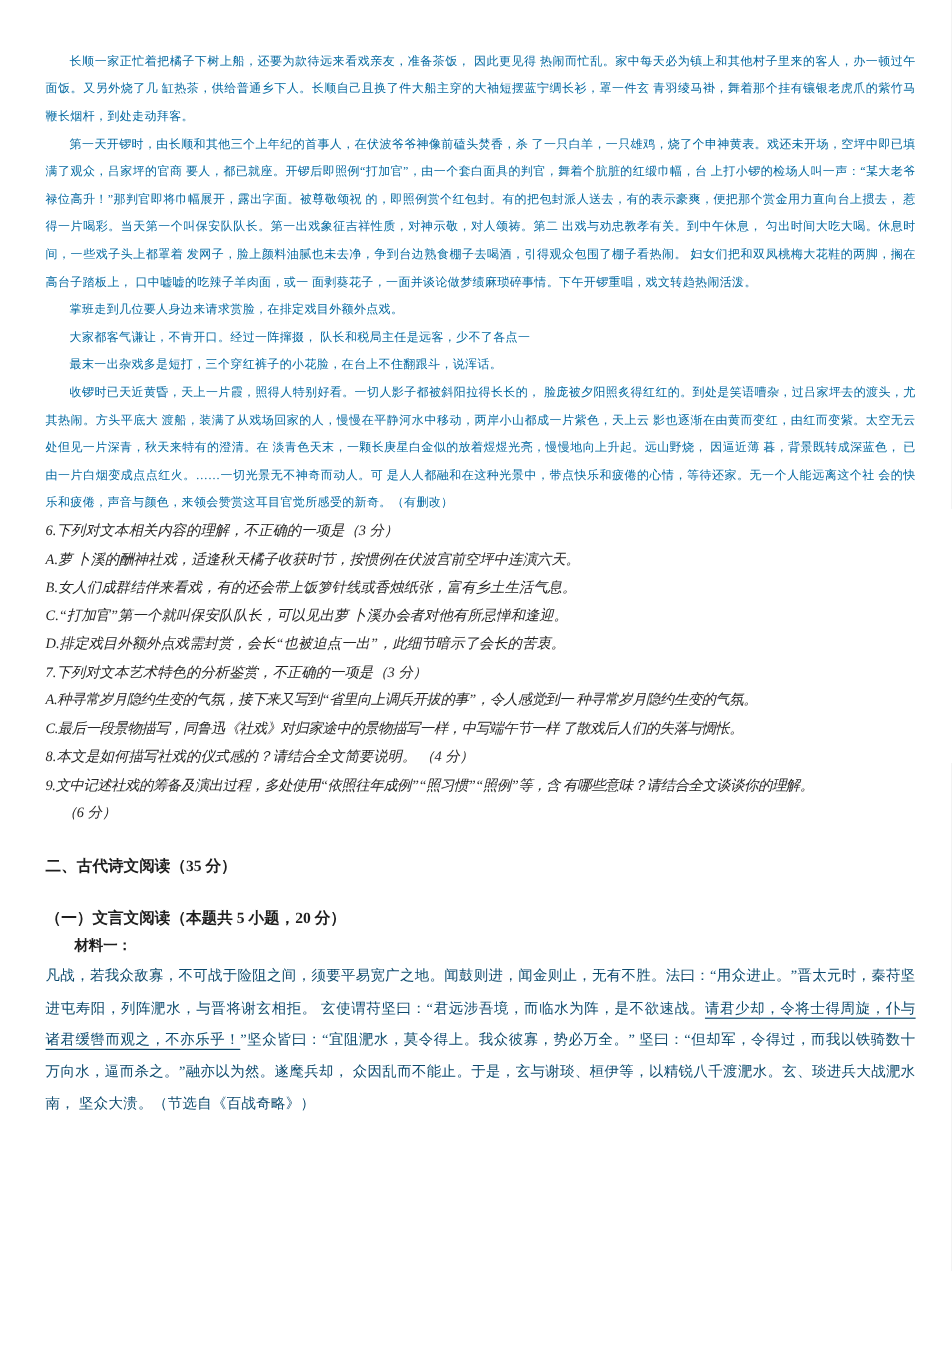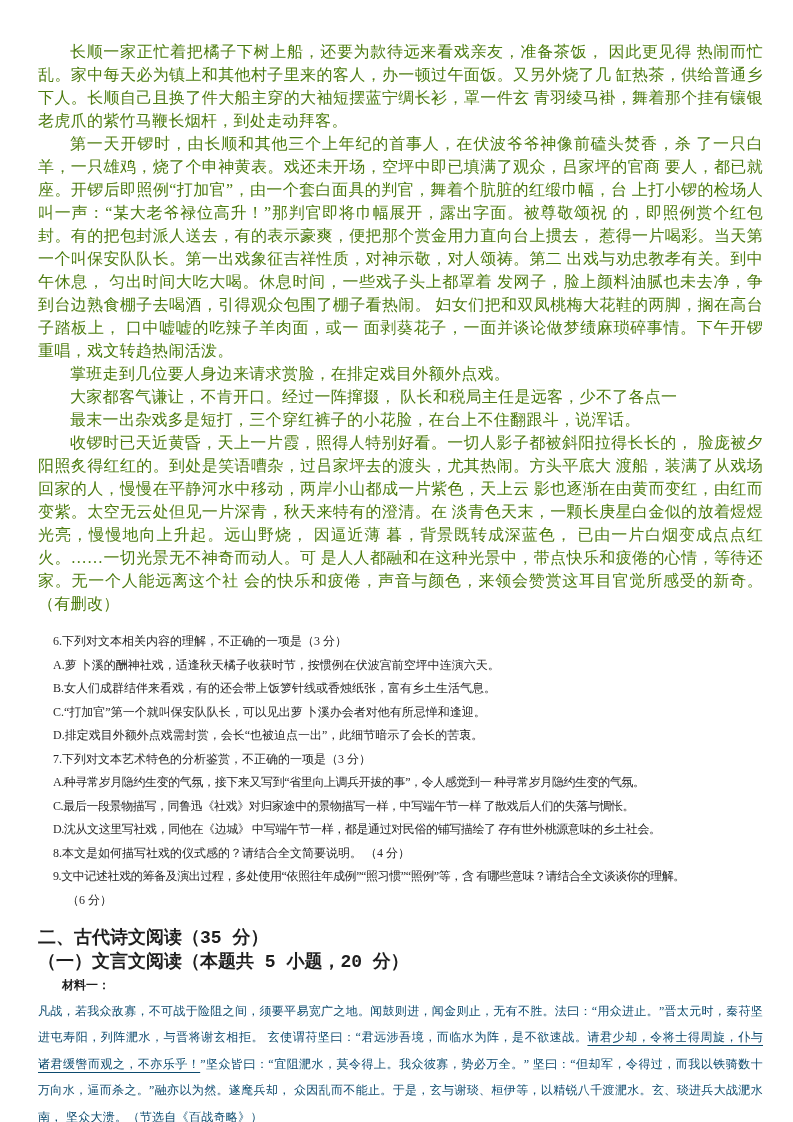--- a/index.html
+++ b/index.html
@@ -11,43 +11,43 @@
     background: #ffffff;
     box-sizing: border-box;
     padding: 40px 30px 0 38px;
     overflow: hidden;
     font-family: "Liberation Serif", "DejaVu Serif", serif;
     color: #2f2f2f;
   }
   
   .passage p {
     margin: 0;
-    font-size: 16px;
+    font-size: 10px;
     line-height: 23px;
     text-align: justify;
-    color: #4d7c0f;
+    color: #0369a1;
     letter-spacing: 0.3px;
   }
   .indent { text-indent: 2em; }
   
-  .qblock { margin: 15px; }
+  .qblock { margin: 0; font-style: italic; }
   .qline {
     margin: 0;
     font-size: 12px;
     line-height: 23.5px;
     text-align: justify;
     color: #262626;
   }
   .tight { letter-spacing: -0.4px; }
   .score-line { padding-left: 14px; }
   .sec-heading, .sub-heading {
-    margin: 0 0 0 0;
-    font-family: Liberation Mono, monospace;
+    margin: 20px 0 0 0;
+    font-family: Liberation Serif, serif;
     font-weight: bold;
-    font-size: 18px;
+    font-size: 13px;
     line-height: 23.5px;
     color: #1e1e1e;
   }
   .mat-label {
     font-weight: bold;
     font-family: "DejaVu Sans", "Liberation Sans", sans-serif;
     color: #1e1e1e;
   }
   .classical {
     margin: 0;
@@ -81,21 +81,20 @@
       <p class="qline">6.下列对文本相关内容的理解，不正确的一项是（3 分）</p>
       <p class="qline">A.萝 卜溪的酬神社戏，适逢秋天橘子收获时节，按惯例在伏波宫前空坪中连演六天。</p>
       <p class="qline">B.女人们成群结伴来看戏，有的还会带上饭箩针线或香烛纸张，富有乡土生活气息。</p>
       <p class="qline">C.“打加官”第一个就叫保安队队长，可以见出萝 卜溪办会者对他有所忌惮和逢迎。</p>
       <p class="qline">D.排定戏目外额外点戏需封赏，会长“也被迫点一出”，此细节暗示了会长的苦衷。</p>
     </div>
     <div>
       <p class="qline">7.下列对文本艺术特色的分析鉴赏，不正确的一项是（3 分）</p>
       <p class="qline tight">A.种寻常岁月隐约生变的气氛，接下来又写到“省里向上调兵开拔的事”，令人感觉到一 种寻常岁月隐约生变的气氛。</p>
       <p class="qline tight">C.最后一段景物描写，同鲁迅《社戏》对归家途中的景物描写一样，中写端午节一样 了散戏后人们的失落与惆怅。</p>
-      <p class="qline tight">D.沈从文这里写社戏，同他在《边城》 中写端午节一样，都是通过对民俗的铺写描绘了 存有世外桃源意味的乡土社会。</p>
     </div>
     <p class="qline">8.本文是如何描写社戏的仪式感的？请结合全文简要说明。 （4 分）</p>
     <div>
       <p class="qline tight">9.文中记述社戏的筹备及演出过程，多处使用“依照往年成例”“照习惯”“照例”等，含 有哪些意味？请结合全文谈谈你的理解。</p>
       <p class="qline score-line">（6 分）</p>
     </div>
   </section>
 
   <section>
     <h2 class="sec-heading">二、古代诗文阅读（35 分）</h2>

